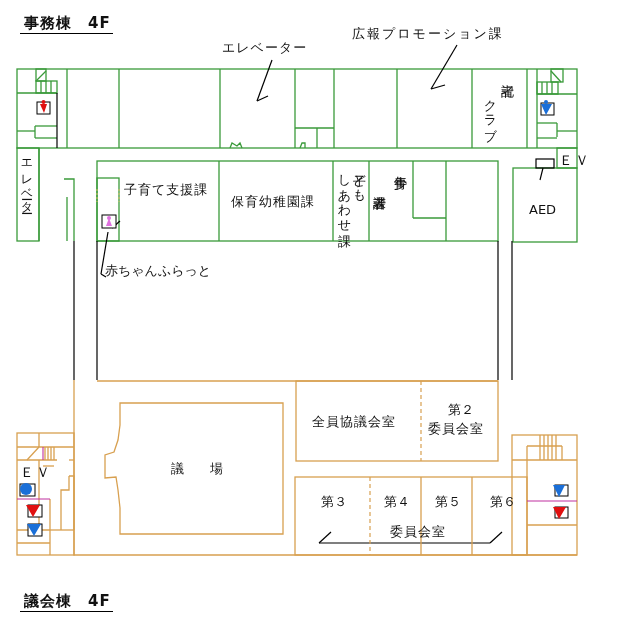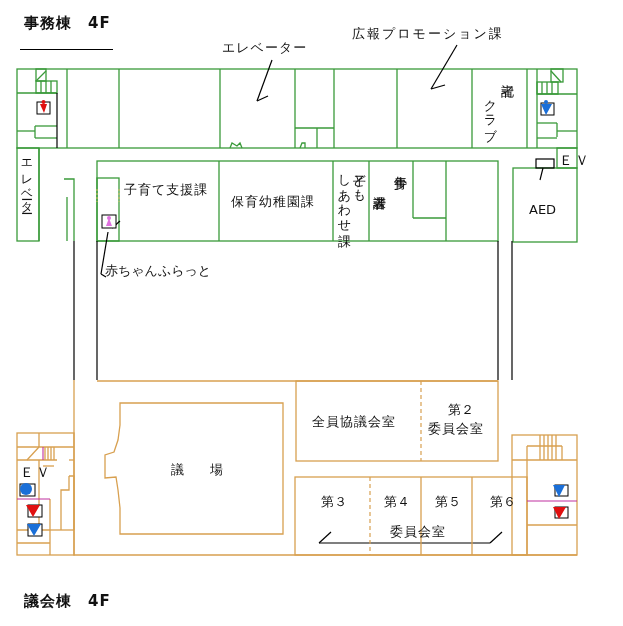--- a/index.html
+++ b/index.html
@@ -2,21 +2,21 @@
 <html><head>
 <meta charset="utf-8">
 <style>
   html, body { margin:0; padding:0; background:#ffffff; }
   body { width:623px; height:626px; position:relative; overflow:hidden;
          font-family:"DejaVu Sans","Liberation Sans",sans-serif; color:#111; }
   svg.plan { position:absolute; left:0; top:0; width:623px; height:626px; }
   .lbl { position:absolute; font-size:13px; line-height:15px; white-space:nowrap; color:#111; }
   .vert { writing-mode:vertical-rl; text-orientation:upright; letter-spacing:0px; line-height:14px; }
   .title { position:absolute; font-weight:bold; font-size:15px; letter-spacing:1px;
-           border-bottom:1.5px solid #000; padding:0 2px 16px 4px; }
+           border-bottom:1.5px solid #000; padding:0 2px 0 4px; }
   .small { font-size:14px; letter-spacing:2px; }
 </style>
 </head>
 <body>
 
 <svg class="plan" viewBox="0 0 623 626">
 
   <g stroke="#3a9a3a" stroke-width="1.3" fill="none">
 
     <rect x="17" y="69" width="560" height="79"></rect>
@@ -212,21 +212,21 @@
 <div class="lbl" style="left:124px;top:182px;letter-spacing:1px;">子育て支援課</div>
 <div class="lbl" style="left:231px;top:194px;letter-spacing:1px;">保育幼稚園課</div>
 <div class="lbl vert" style="left:352px;top:165px;">子ども</div>
 <div class="lbl vert" style="left:337px;top:165px;">しあわせ課</div>
 <div class="lbl vert" style="left:393px;top:166px;">青少年</div>
 <div class="lbl vert" style="left:372px;top:186px;">若者課</div>
 <div class="lbl" style="left:529px;top:189px;margin-top:13px;">AED</div>
 <div class="lbl small" style="left:559px;top:153px;">ＥＶ</div>
 <div class="lbl" style="left:105px;top:263px;">赤ちゃんふらっと</div>
 
-<div class="lbl" style="left:171px;top:462px;">議　　場</div>
+<div class="lbl" style="left:171px;top:462px;font-family:Liberation Mono, monospace;">議　　場</div>
 <div class="lbl" style="left:312px;top:414px;letter-spacing:1px;">全員協議会室</div>
 <div class="lbl" style="left:448px;top:402px;">第２</div>
 <div class="lbl" style="left:428px;top:421px;letter-spacing:1px;">委員会室</div>
 <div class="lbl" style="left:321px;top:494px;">第３</div>
 <div class="lbl" style="left:384px;top:494px;text-align:center;">第４</div>
 <div class="lbl" style="left:435px;top:494px;">第５</div>
 <div class="lbl" style="left:490px;top:494px;text-align:center;">第６</div>
 <div class="lbl" style="left:390px;top:524px;letter-spacing:1px;">委員会室</div>
 <div class="lbl small" style="left:20px;top:465px;">ＥＶ</div>
 

